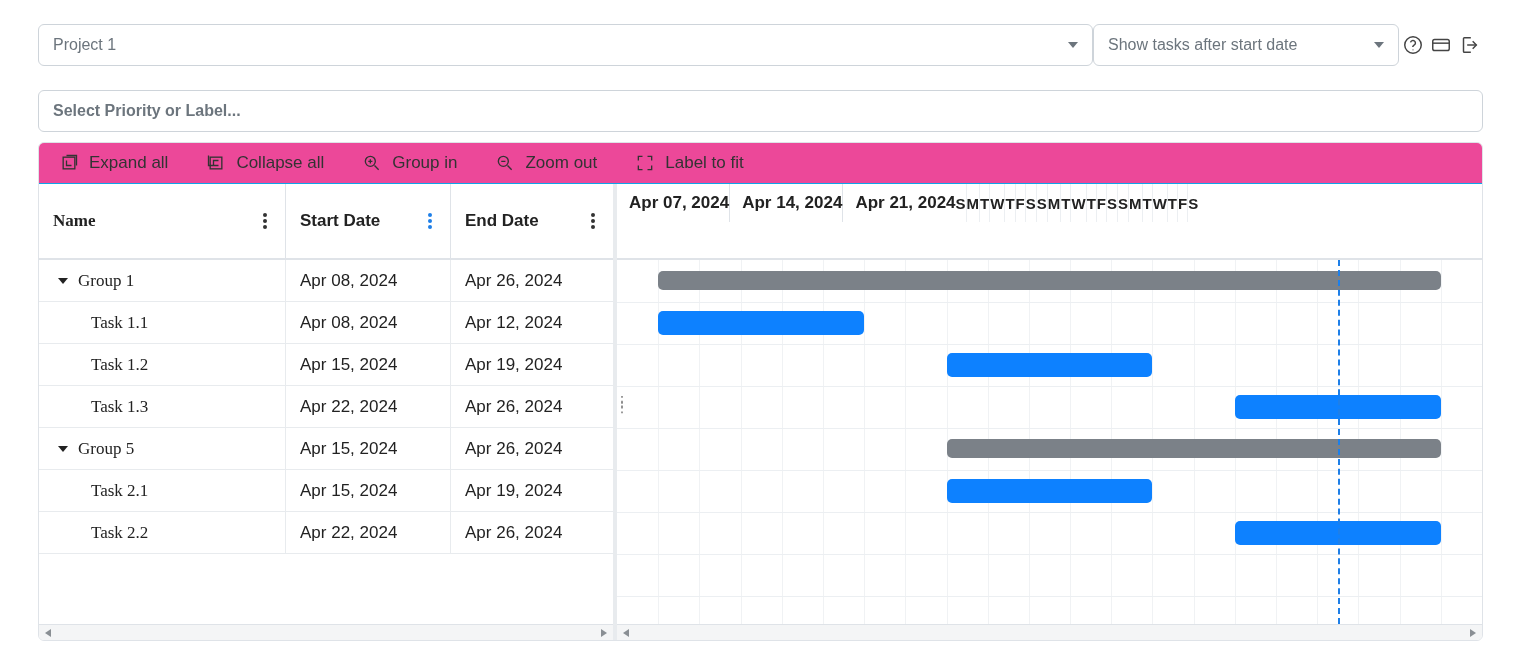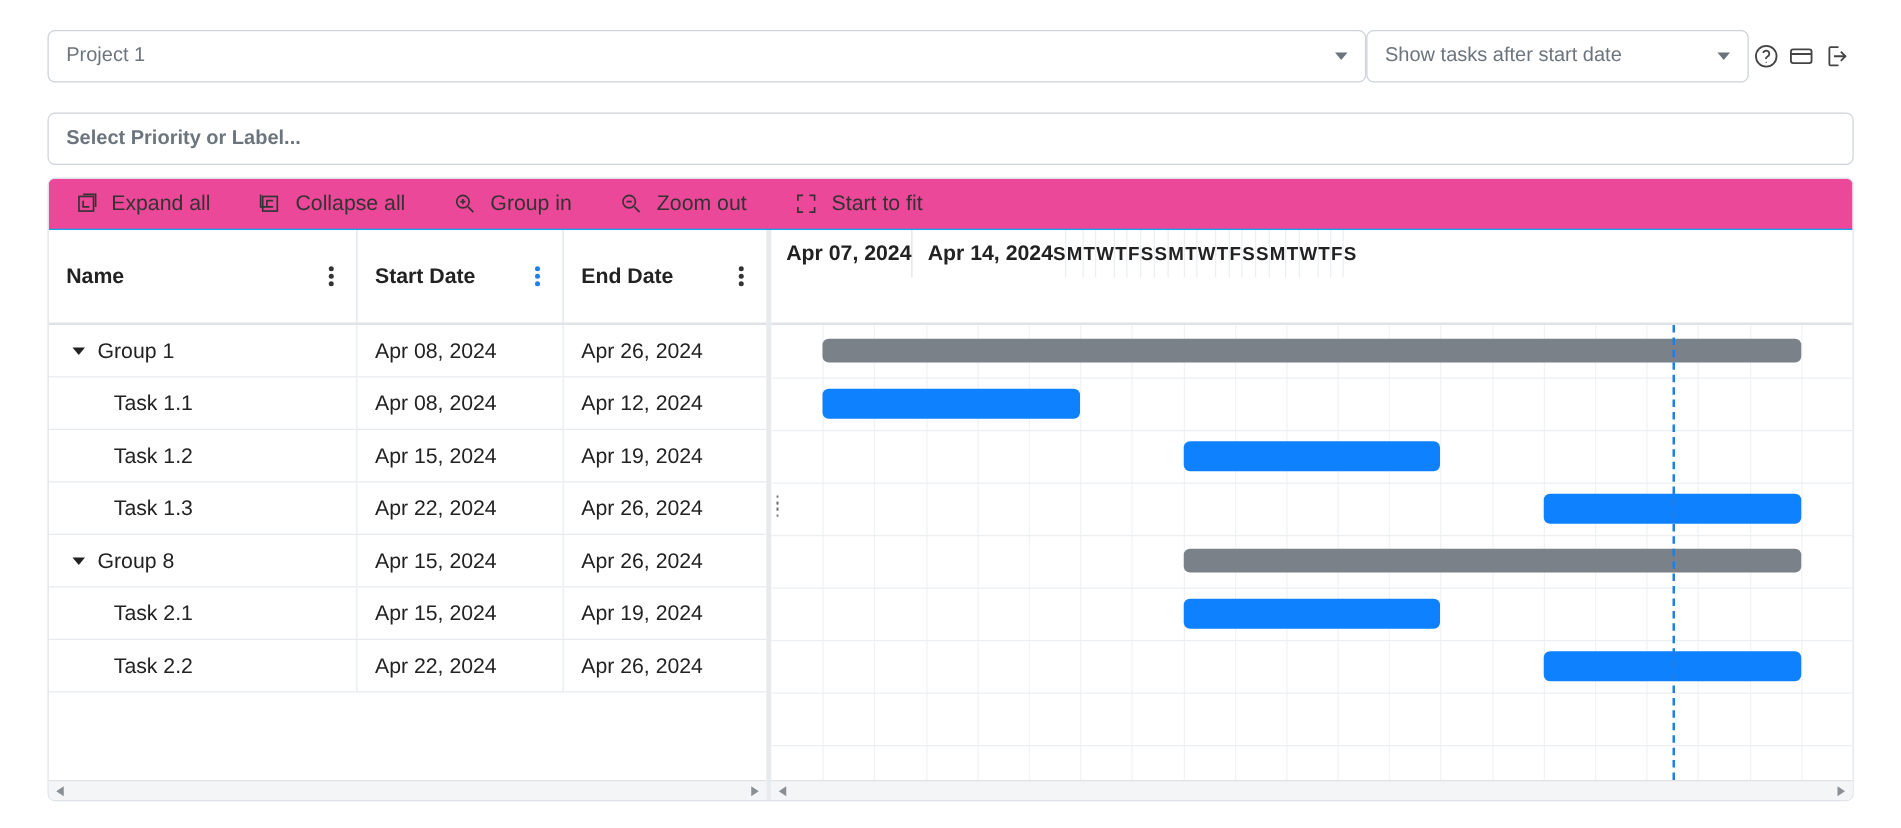--- a/index.html
+++ b/index.html
@@ -16,21 +16,21 @@
   .filterbar .select-box { width:100%; }
   .main-panel { margin-top:10px; border:1px solid #dfe3e8; border-radius:6px; overflow:hidden; }
   .toolbar { background:#ec4899; border-bottom:1px solid #0ea5e9; padding:10px 20px; display:flex; gap:38px; align-items:center; }
   .tool { display:flex; align-items:center; gap:10px; color:#333; cursor:pointer; font-size:17px; }
   .tool svg { width:20px; height:20px; stroke:#333; fill:none; stroke-width:1.6; }
   .content { display:flex; height:456px; position:relative; }
   .left { width:578px; border-right:4px solid #e8ebee; display:flex; flex-direction:column; }
   .head-row { display:flex; height:76px; }
   .head-cell { border-bottom:2px solid #dfe3e8; border-right:1px solid #dfe3e8; padding:0 14px; display:flex; align-items:center; justify-content:space-between; font-weight:bold; font-size:17px; }
   .head-cell:last-child { border-right:none; }
-  .col-name { width:247px; }
+  .col-name { width:247px;font-family:Liberation Serif, serif; }
   .col-start { width:165px; }
   .col-end   { flex:1; }
   .menu-dots { display:flex; flex-direction:column; gap:2px; padding:4px; cursor:pointer; }
   .menu-dots span { width:4px; height:4px; border-radius:50%; background:#333; display:block; }
   .menu-dots.blue span { background:#1e7fe8; }
   .data-row { display:flex; height:42px; border-bottom:1px solid #e8ebee; font-size:17px; align-items:stretch;text-align:center; }
   .cell { border-right:1px solid #e8ebee; display:flex; align-items:center; padding:0 14px; }
   .cell:last-child { border-right:none; }
   .cell.col-name .caret { width:0; height:0; border-left:5px solid transparent; border-right:5px solid transparent; border-top:6px solid #222; margin-right:10px; margin-left:1px; }
   .indent-group { padding-left:18px; }
@@ -135,21 +135,21 @@
           </svg>
         <span>Zoom out</span>
       </div>
       <div class="tool">
         <svg viewBox="0 0 24 24">
             <path d="M4 9V4h5"></path>
             <path d="M20 9V4h-5"></path>
             <path d="M4 15v5h5"></path>
             <path d="M20 15v5h-5"></path>
           </svg>
-        <span>Start to fit</span>
+        <span>Label to fit</span>
       </div>
     </div>
 
     <div class="content">
       <div class="left">
         <div class="head-row">
           <div class="head-cell col-name">
             <span>Name</span>
             <span class="menu-dots">
                 <span></span>
@@ -200,21 +200,21 @@
             <div class="data-row">
               <div class="cell col-name indent-task">
                 <span>Task 1.3</span>
               </div>
               <div class="cell col-start">Apr 22, 2024</div>
               <div class="cell col-end">Apr 26, 2024</div>
             </div>
             <div class="data-row">
               <div class="cell col-name indent-group">
                 <span class="caret"></span>
-                <span>Group 8</span>
+                <span>Group 5</span>
               </div>
               <div class="cell col-start">Apr 15, 2024</div>
               <div class="cell col-end">Apr 26, 2024</div>
             </div>
             <div class="data-row">
               <div class="cell col-name indent-task">
                 <span>Task 2.1</span>
               </div>
               <div class="cell col-start">Apr 15, 2024</div>
               <div class="cell col-end">Apr 19, 2024</div>
@@ -232,20 +232,21 @@
           <span class="scroll-arrow r"></span>
         </div>
       </div>
 
       <div class="right">
         <div class="drag-handle">⋮<br>⋮</div>
         <div class="right-top">
           <div class="week-bar" id="week-bar">
               <div class="week-cell">Apr 07, 2024</div>
               <div class="week-cell">Apr 14, 2024</div>
+              <div class="week-cell">Apr 21, 2024</div>
             </div>
           <div class="day-bar" id="day-bar">
               <div class="day-cell">S</div>
               <div class="day-cell">M</div>
               <div class="day-cell">T</div>
               <div class="day-cell">W</div>
               <div class="day-cell">T</div>
               <div class="day-cell">F</div>
               <div class="day-cell">S</div>
               <div class="day-cell">S</div>

